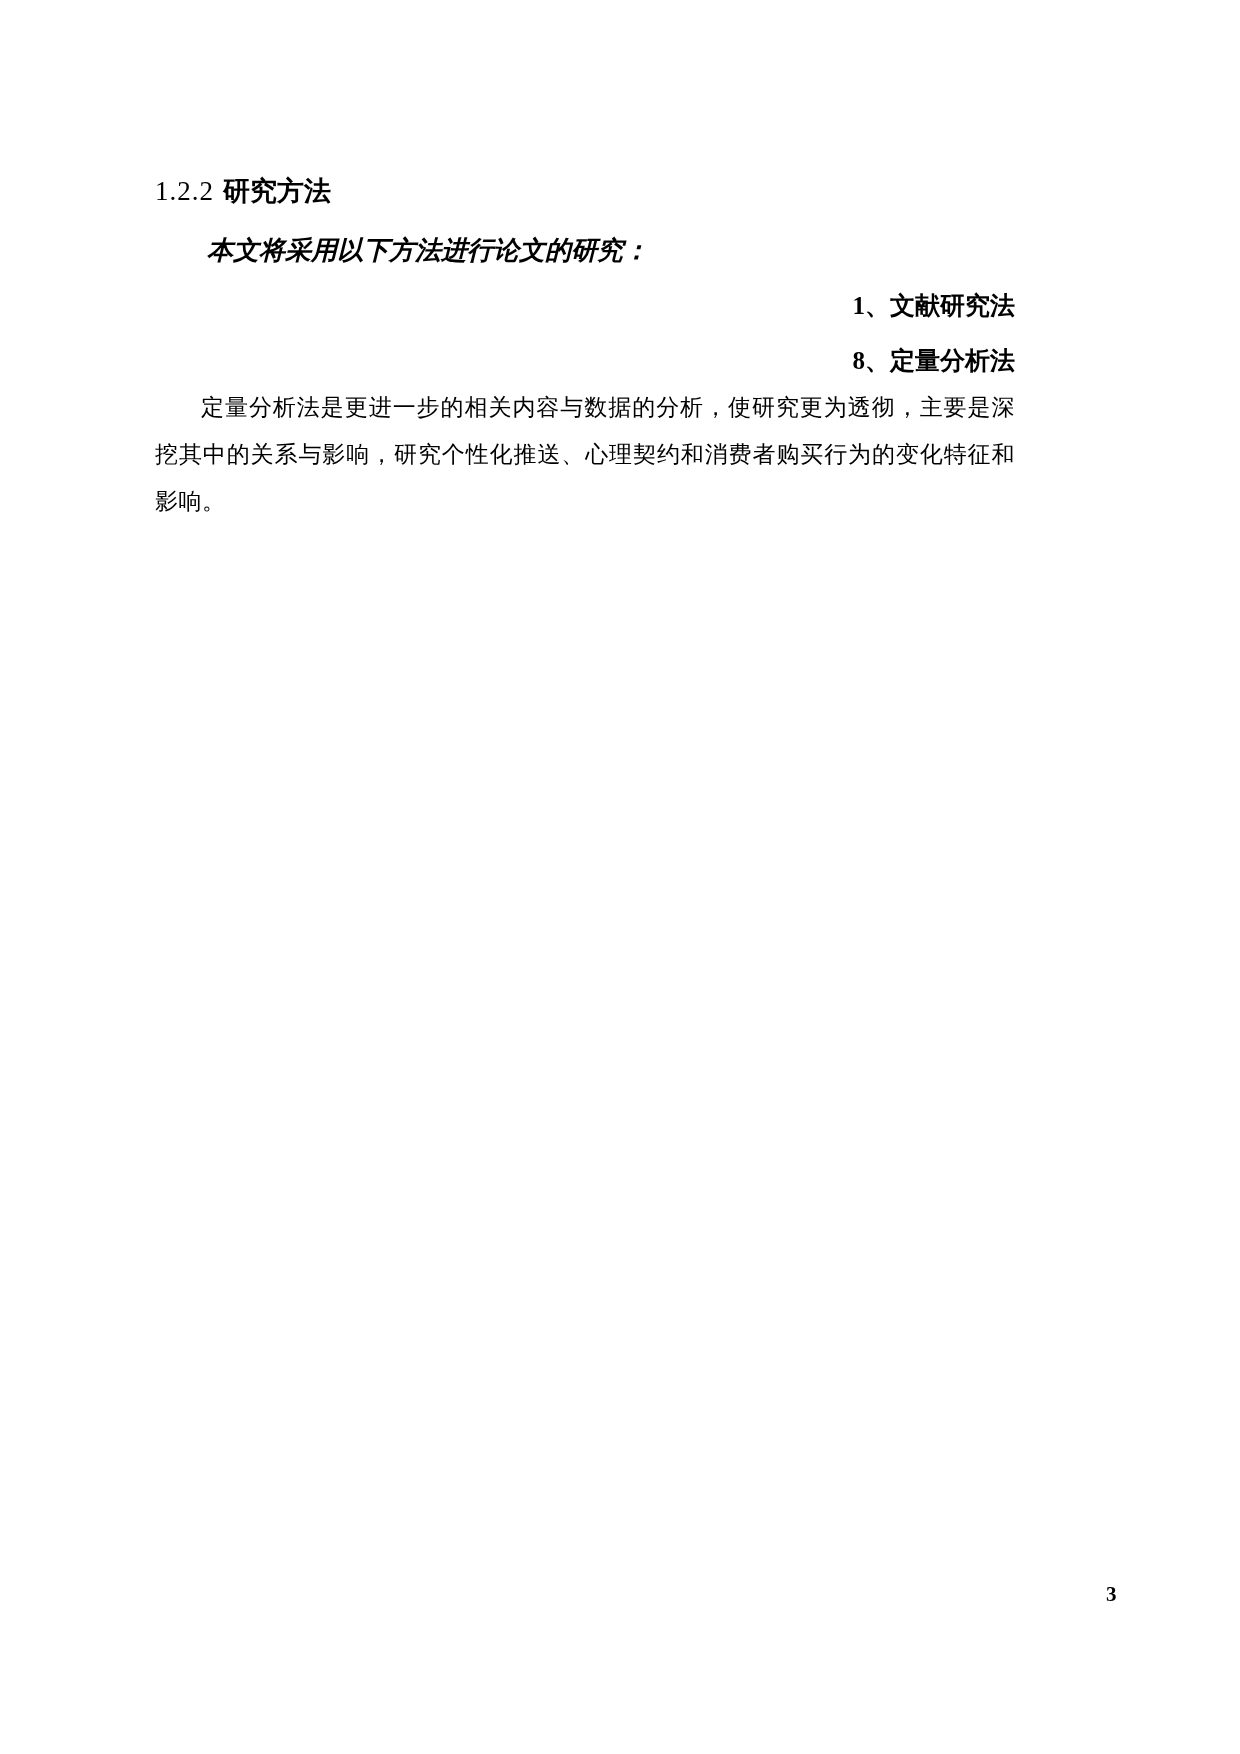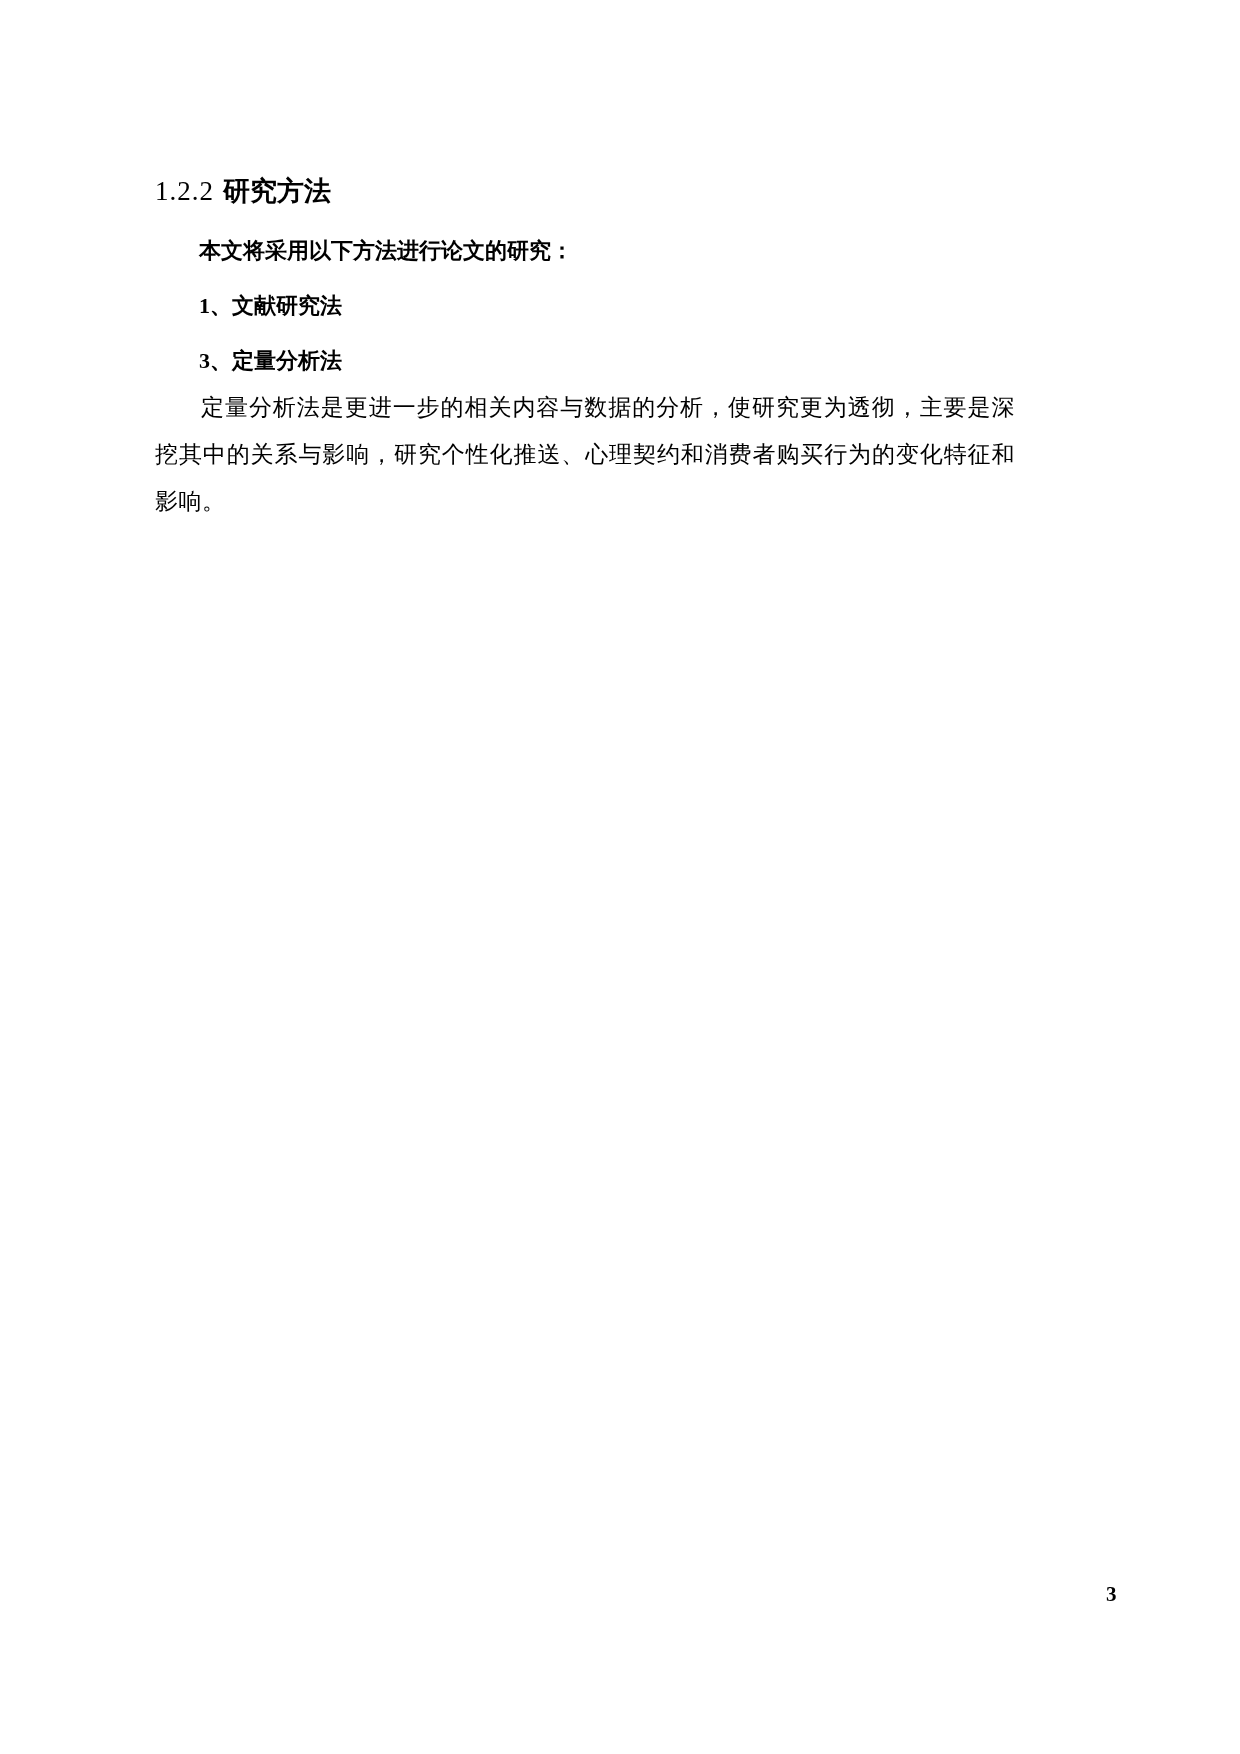--- a/index.html
+++ b/index.html
@@ -33,31 +33,33 @@
     letter-spacing: 1px;
     margin-top: 12px;
   }
   .sec-heading .sec-title {
     font-weight: bold;
     margin-left: 9px;
     font-family: Liberation Serif, serif;
   }
   .intro {
     font-weight: bold;
-    font-size: 22px;
+    font-size: 26px;
     line-height: 47px;
     text-indent: 2em;
     margin: 0;
+    font-style: italic;
   }
   .method-title {
     font-weight: bold;
-    font-size: 22px;
+    font-size: 25px;
     line-height: 47px;
     text-indent: 2em;
     margin: 8px 0 0 0;
+    text-align: right;
   }
   .para {
     font-size: 23px;
     line-height: 47px;
     text-indent: 2em;
     text-align: justify;
     text-justify: inter-ideograph;
     margin: 0;
     letter-spacing: 0.5px;
   }
@@ -76,19 +78,19 @@
 <div class="page">
   <div class="content">
 
     <h2 class="sec-heading"><span class="sec-num">1.2.2</span><span class="sec-title">研究方法</span></h2>
 
     <p class="intro">本文将采用以下方法进行论文的研究：</p>
 
     <p class="method-title">1、文献研究法</p>
 
 
-    <p class="method-title">3、定量分析法</p>
+    <p class="method-title">8、定量分析法</p>
     <p class="para">定量分析法是更进一步的相关内容与数据的分析，使研究更为透彻，主要是深挖其中的关系与影响，研究个性化推送、心理契约和消费者购买行为的变化特征和影响。</p>
 
   </div>
 
   <div class="page-number">3</div>
 </div>
 
 </body></html>

